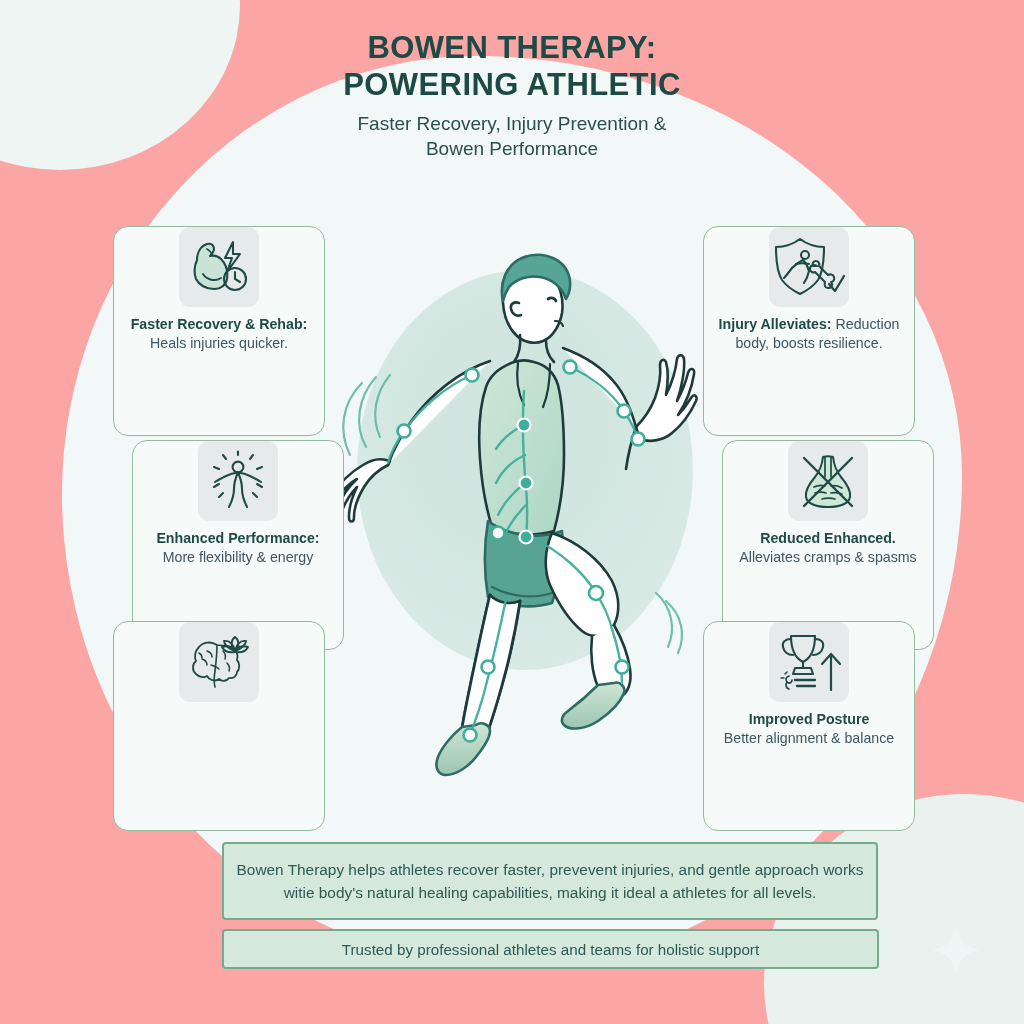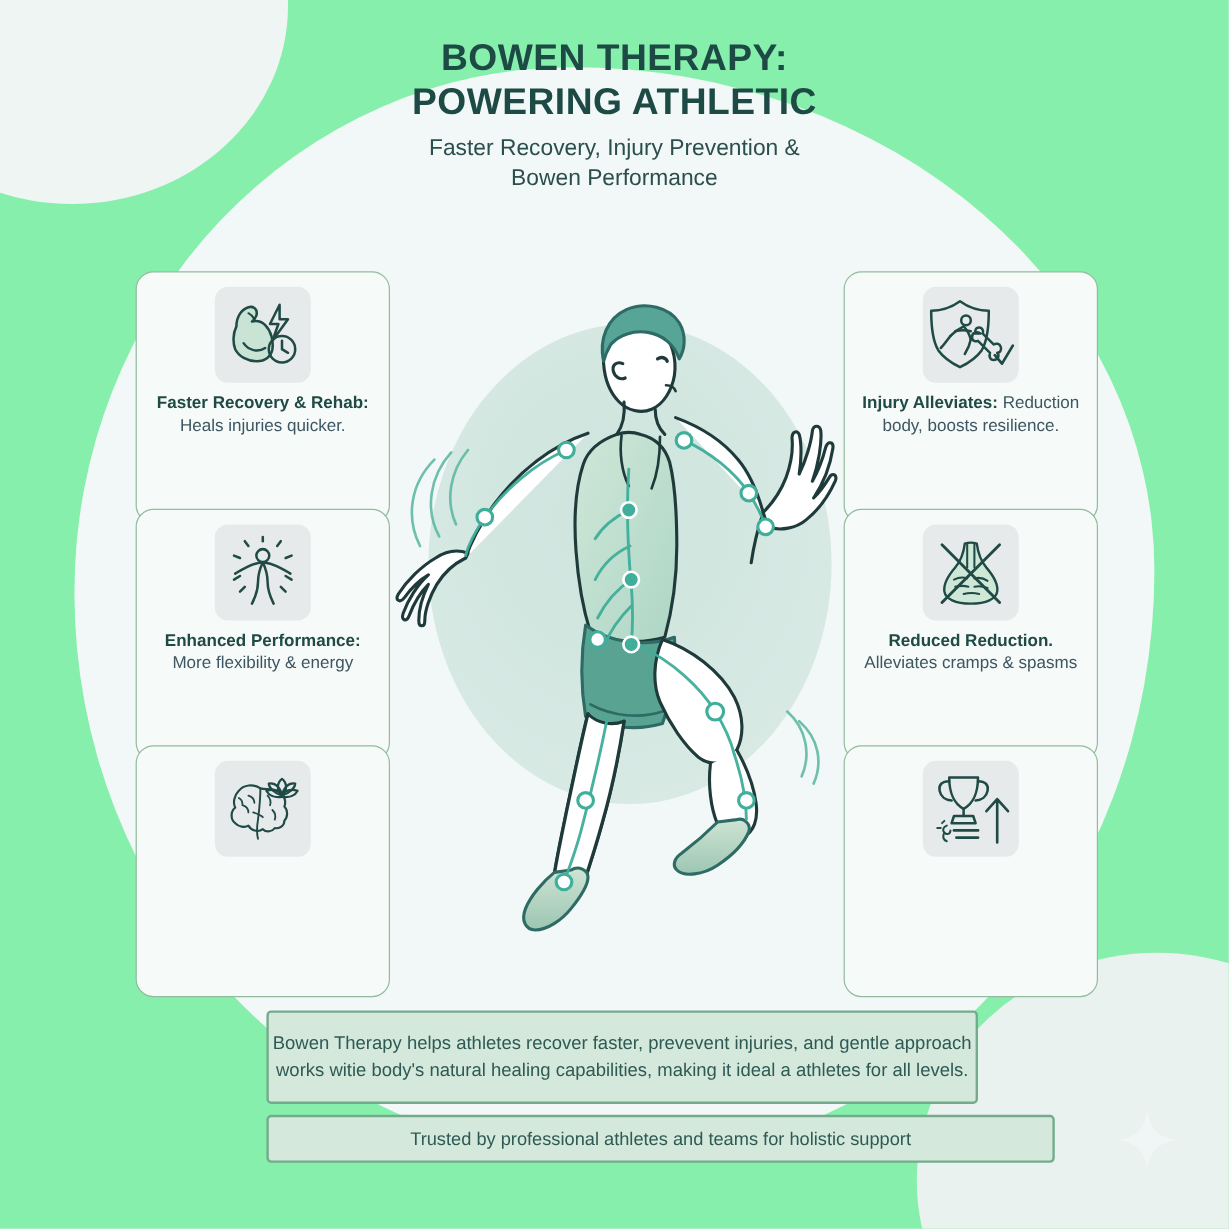--- a/index.html
+++ b/index.html
@@ -6,21 +6,21 @@
   html, body {
     margin: 0; padding: 0;
     width: 1024px; height: 1024px;
     overflow: hidden;
     background: #e3ecea;
     font-family: "Liberation Sans", sans-serif;
   }
   #canvas {
     position: relative;
     width: 1024px; height: 1024px;
-    background: #86efac;
+    background: #fca5a5;
     overflow: hidden;
   }
   
   .bg-layer { position: absolute; inset: 0; pointer-events: none; }
   .blob-main {
     position: absolute;
     left: 62px; top: 56px;
     width: 900px; height: 912px;
     background: #f2f8f7;
     border-radius: 46% 54% 50% 50% / 48% 46% 54% 52%;
@@ -61,26 +61,25 @@
   
   .card {
     position: absolute;
     width: 212px; height: 210px;
     background: #f6faf8;
     border: 1.4px solid #93bb9d;
     border-radius: 15px;
     box-sizing: border-box;
     display: flex; flex-direction: column;
     align-items: center; justify-content: flex-start;
-    padding-top: 12px;
   }
   .col-left  { left: 113px; }
   .col-right { left: 703px; }
   .row-1 { top: 226px; }
-  .row-2 { top: 424px; }
+  .row-2 { top: 440px; margin-left: 19px; }
   .row-3 { top: 621px; }
 
   .icon-tile {
     width: 80px; height: 80px;
     background: #e7eaea;
     border-radius: 11px;
     display: flex; align-items: center; justify-content: center;
     position: relative;
   }
   .icon-tile svg { overflow: visible; }
@@ -101,21 +100,21 @@
     position: absolute;
     background: #d4e8dc;
     border: 2px solid #74ab8c;
     border-radius: 4px;
     box-sizing: border-box;
     display: flex; align-items: center; justify-content: center;
     text-align: center;
     color: #2f5a54;
   }
   .callout-main {
-    left: 222px; top: 842px; width: 593px; height: 78px;
+    left: 222px; top: 842px; width: 656px; height: 78px;
     font-size: 15.4px; line-height: 1.52; padding: 0 0;
   }
   .callout-sub {
     left: 222px; top: 929px; width: 657px; height: 40px;
     font-size: 15.2px;
   }
 </style>
 </head>
 <body>
 
@@ -411,21 +410,21 @@
           <path d="M34 42 C38 41 42 42 45 43" stroke-width="1.7"></path>
           <path d="M25 48 C29 47 34 47 38 48" stroke-width="1.7"></path>
         </g>
         <g stroke="#1f4a45" stroke-width="2.4" stroke-linecap="round">
           <path d="M7 7 L55 55"></path>
           <path d="M55 7 L7 55"></path>
         </g>
       </svg>
     </div>
     <div class="card-text">
-      <span class="card-title">Reduced Reduction.</span>
+      <span class="card-title">Reduced Enhanced.</span>
       <span class="card-desc">Alleviates cramps &amp; spasms</span>
     </div>
   </div>
 
   <div class="card col-right row-3 stacked">
     <div class="icon-tile">
       <svg width="68" height="60" viewBox="0 0 68 60">
         <g stroke="#1f4a45" stroke-width="2.1" fill="none" stroke-linejoin="round" stroke-linecap="round">
           <path d="M16 4 L40 4 C40 16 36 26 28 30 C20 26 16 16 16 4 Z"></path>
           <path d="M16 7 C10 7 7 10 8 15 C9 20 13 23 18 23"></path>
@@ -438,20 +437,24 @@
           <path d="M12 50 C10 53 11 56 14 57" stroke-width="1.7"></path>
           <path d="M10 42 L12 40" stroke-width="1.5"></path>
           <path d="M9 46 L6 46" stroke-width="1.5"></path>
         </g>
         <g stroke="#1f4a45" stroke-width="2.2" fill="none" stroke-linejoin="round" stroke-linecap="round">
           <path d="M56 58 L56 22 M56 22 L47 32 M56 22 L65 32"></path>
           <path d="M50 58 L50 26" opacity="0"></path>
         </g>
       </svg>
     </div>
+    <div class="card-text">
+      <span class="card-title">Improved Posture</span>
+      <span class="card-desc">Better alignment &amp; balance</span>
+    </div>
   </div>
 
   <div class="callout callout-main">
     <span>Bowen Therapy helps athletes recover faster, prevevent injuries, and gentle approach works witie body's natural healing capabilities, making it ideal a athletes for all levels.</span>
   </div>
   <div class="callout callout-sub">
     <span>Trusted by professional athletes and teams for holistic support</span>
   </div>
 
 </div>

